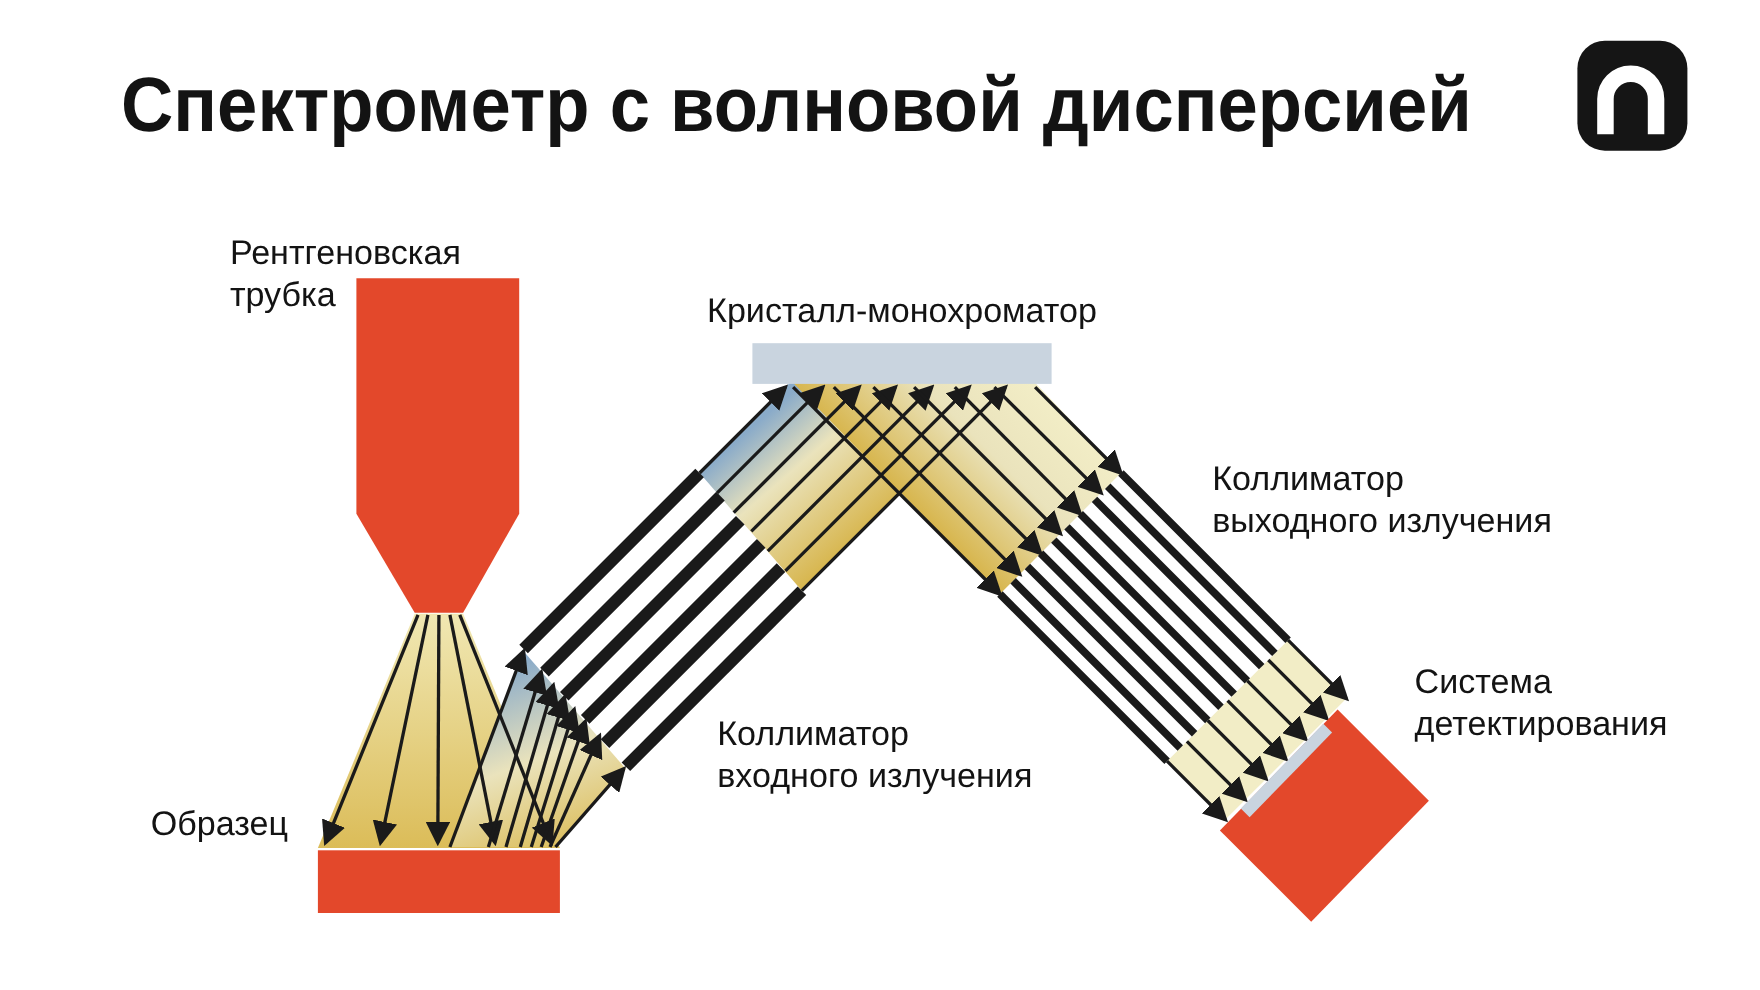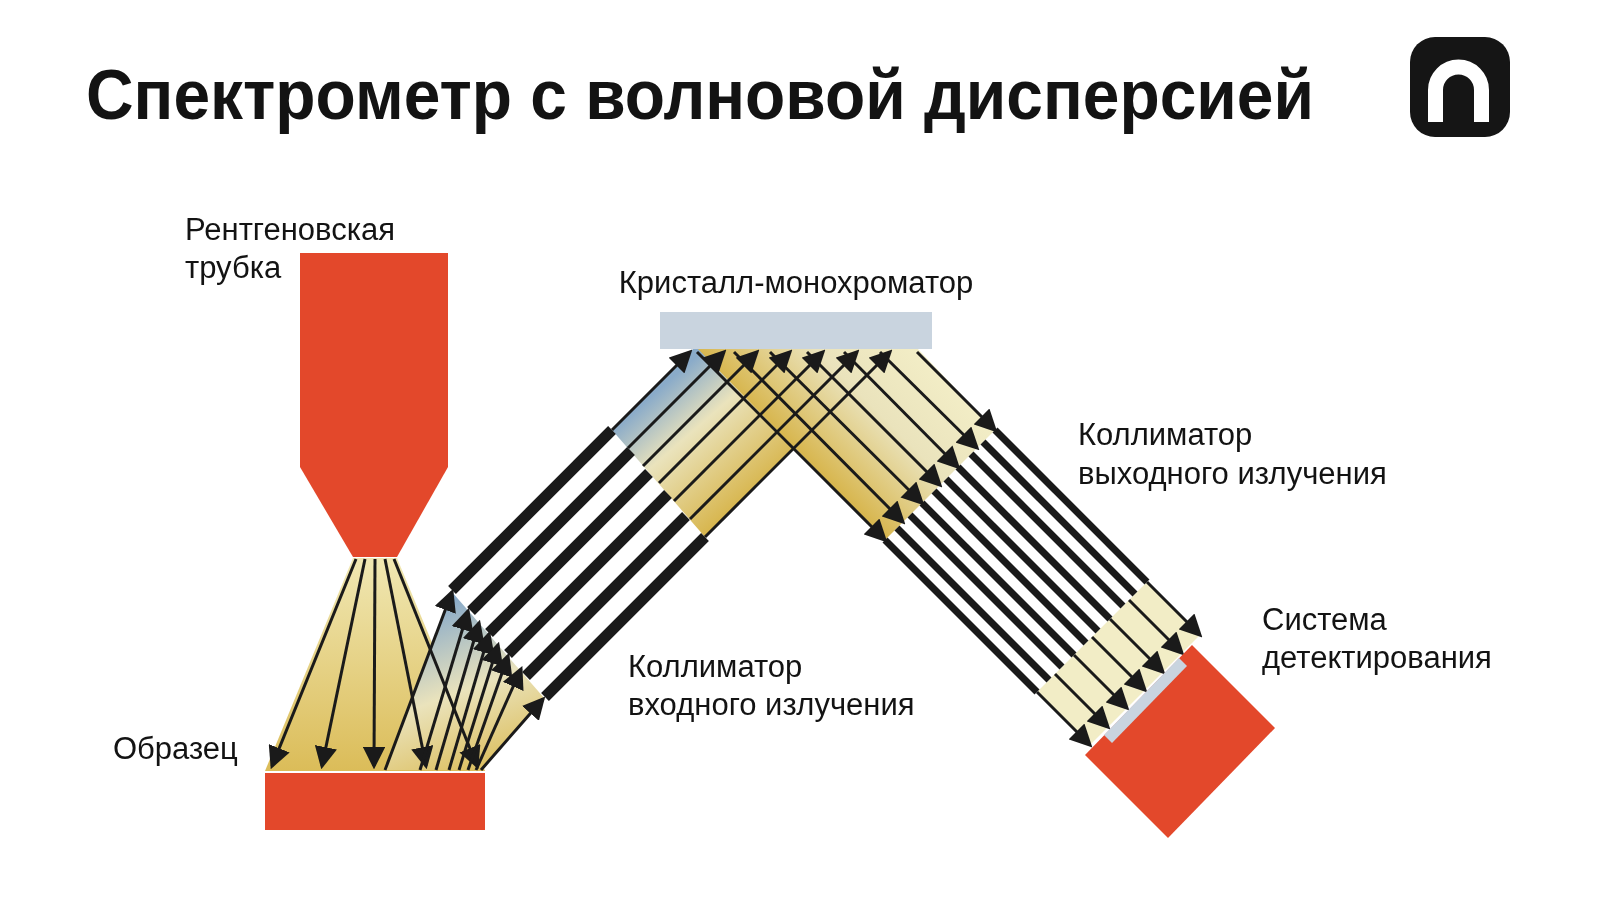--- a/index.html
+++ b/index.html
@@ -4,21 +4,21 @@
 <style>
   html, body {
     margin: 0;
     padding: 0;
     width: 1600px;
     height: 900px;
     background: #FFFFFF;
     overflow: hidden;
     font-family: "Liberation Sans", sans-serif;
   }
-  .stage { position: relative; width: 1528px; height: 900px; }
+  .stage { position: relative; width: 1528px; height: 900px; padding-left: 24px; }
   svg { display: block; }
   .title-text {
     font-family: "Liberation Sans", sans-serif;
     font-weight: bold;
     font-size: 70px;
   }
   .label-text {
     font-family: "Liberation Sans", sans-serif;
     font-weight: 400;
     font-size: 31px;

